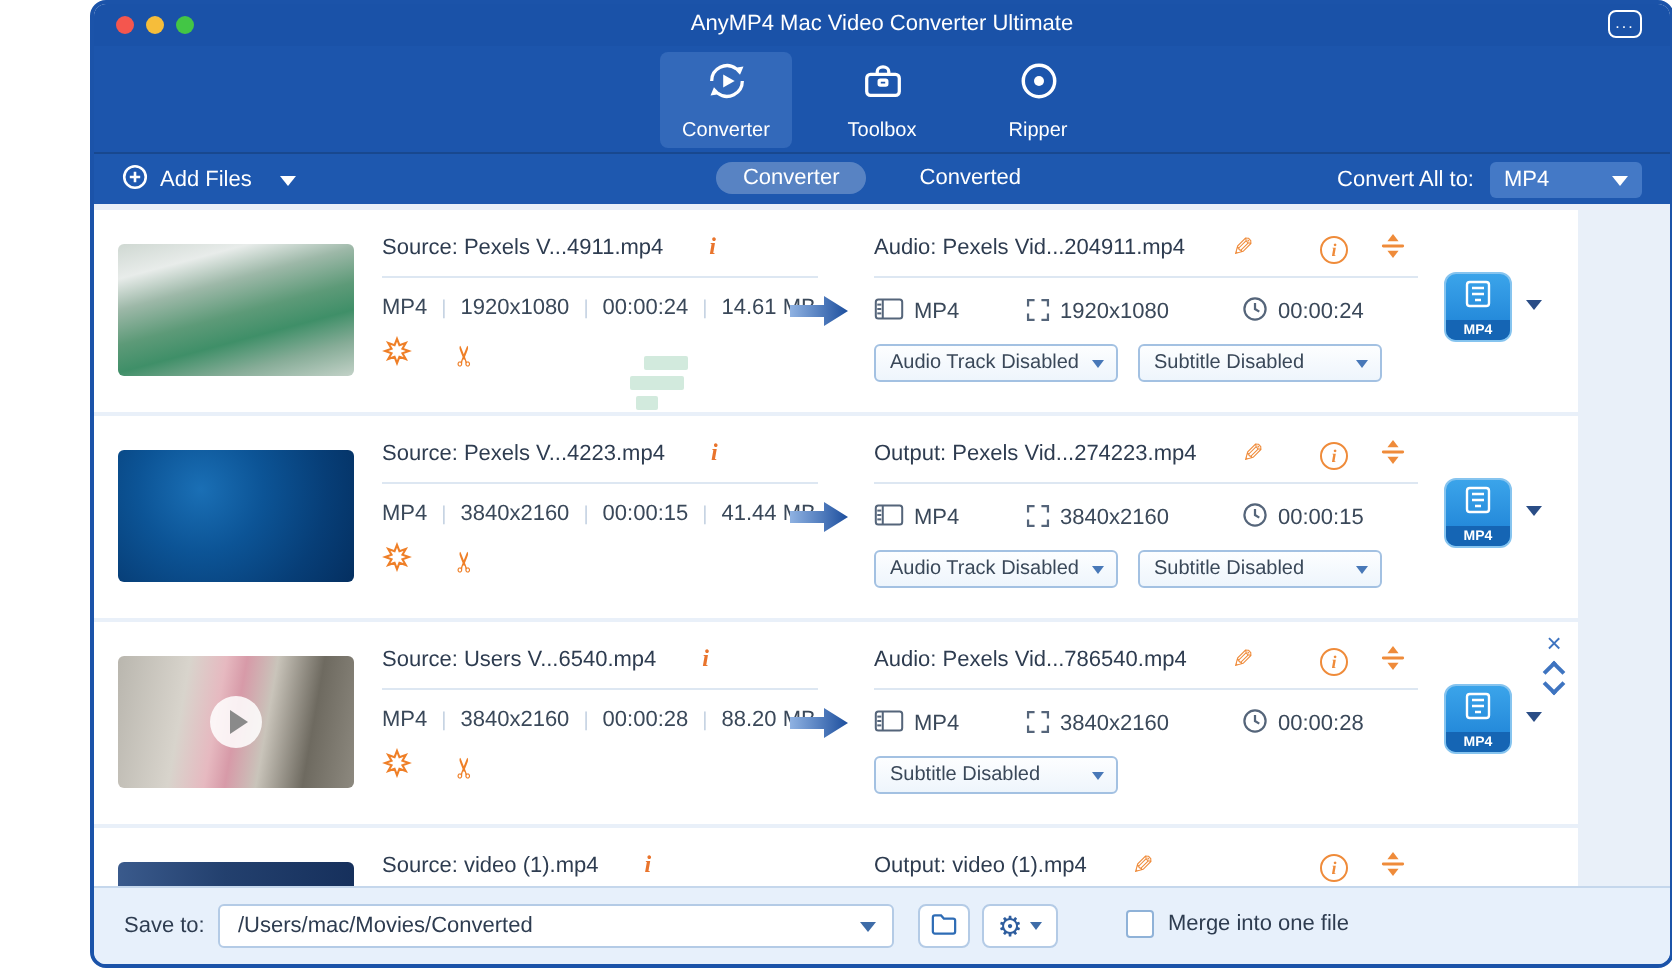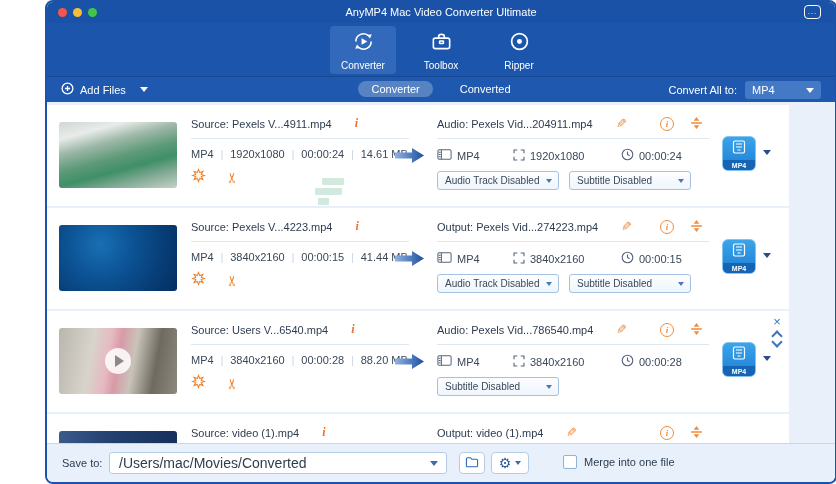--- a/index.html
+++ b/index.html
@@ -85,21 +85,21 @@
   .wm-bar { height:7px; border-radius:1px; background:rgba(150,205,175,.5); }
   .wm-b1 { width:22px; margin-left:7px; } .wm-b2 { width:27px; } .wm-b3 { width:11px; margin-left:3px; }
   .wm-textwrap { position:relative; }
   .wm-text { font-size:24px; font-weight:bold; color:#a4adb5; letter-spacing:1.5px; opacity:.8; }
   .wm-suffix { position:absolute; right:-2px; bottom:-8px; font-size:9px; color:#99ceab; letter-spacing:1px; }
 
   
   .footer { position:relative; height:39px; background:#e7f0fb; border-top:1px solid #c5d7ec; font-size:11px; color:#2e3c50; }
   .saveto { position:absolute; left:15px; top:13px; }
   .pathbox { position:absolute; left:62px; top:8px; width:338px; height:22px; background:#fff; border:1px solid #b4cbe6; border-radius:3px;
-    display:flex; align-items:center; padding:0 9px; font-size:14px; }
+    display:flex; align-items:center; padding:0 9px; font-size:11px; }
   .pathbox .caret { position:absolute; right:8px; border-top-color:#3e6ca8; }
   .iconbtn { position:absolute; top:8px; height:22px; background:#fff; border:1px solid #b4cbe6; border-radius:4px; display:flex; align-items:center; justify-content:center; }
   .folderbtn { left:412px; width:26px; }
   .gearbtn { left:444px; width:38px; gap:4px; }
   .gear { color:#2e5d9e; font-size:14px; line-height:1; }
   .gearbtn .caret { border-top-color:#3e6ca8; border-left-width:3.5px; border-right-width:3.5px; border-top-width:4.5px; }
   .mergewrap { position:absolute; left:516px; top:11px; display:flex; align-items:center; gap:7px; }
   .checkbox { width:14px; height:14px; background:#fff; border:1px solid #8fb2d8; border-radius:2px; }
   .convertall { position:absolute; left:618px; top:6px; width:113px; height:27px; border-radius:14px;
     background:linear-gradient(#f8921f,#ee7111); color:#fff; font-weight:bold; font-size:12px;

